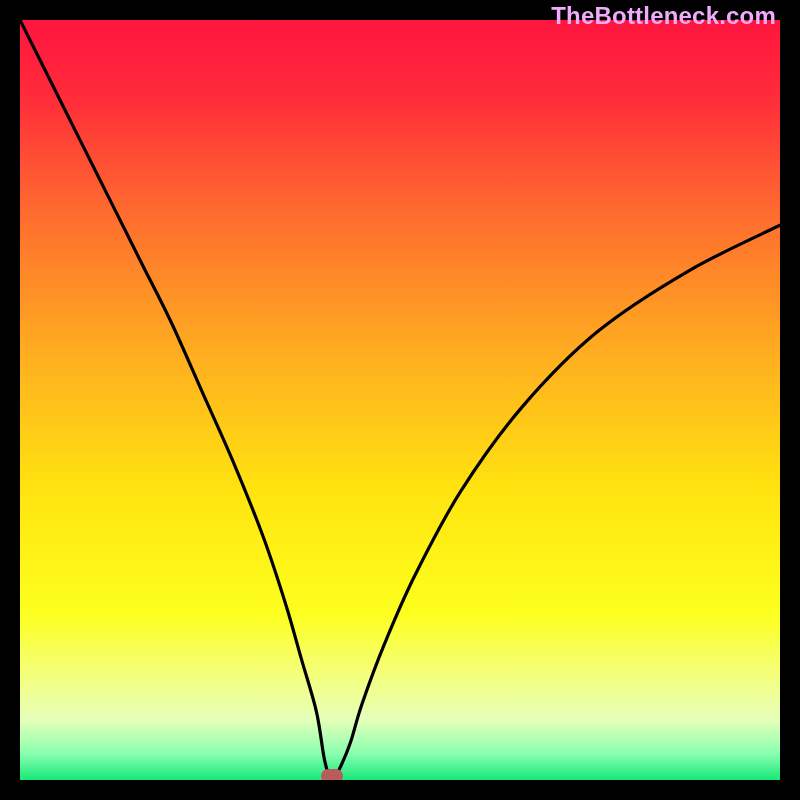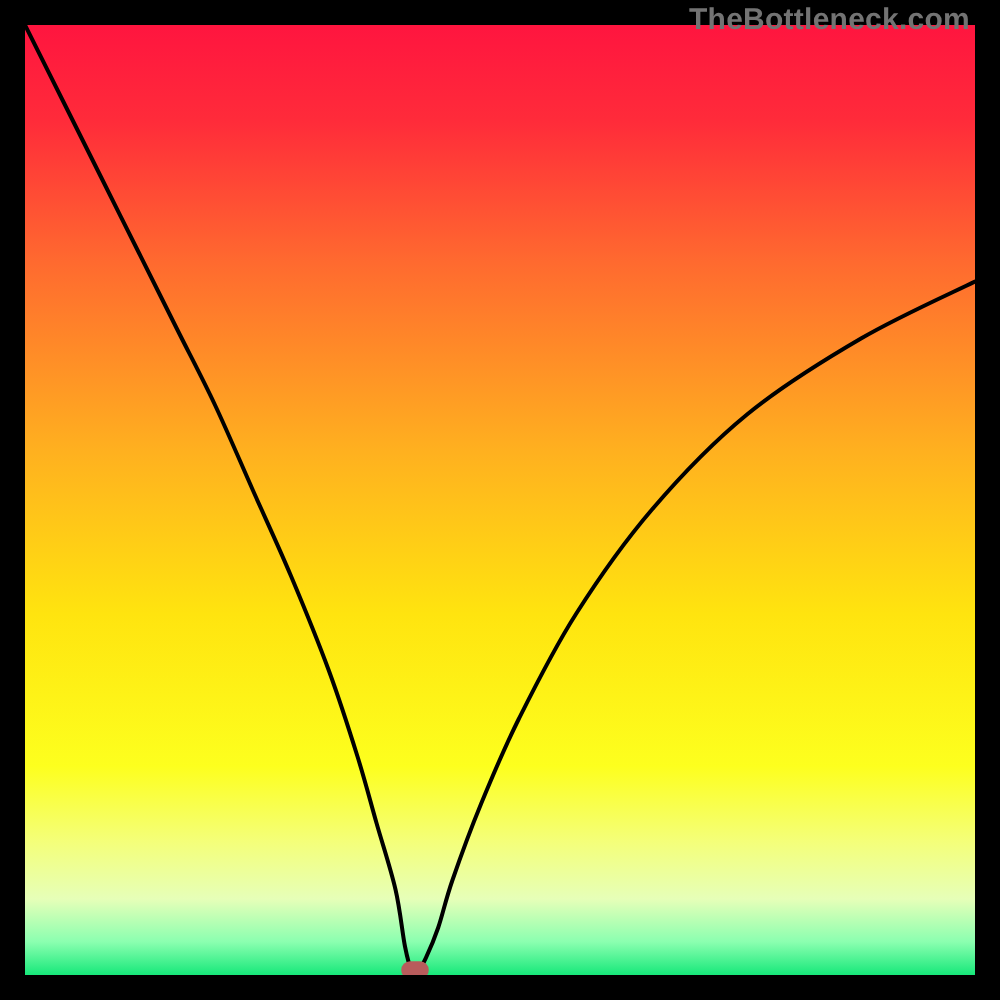--- a/index.html
+++ b/index.html
@@ -22,21 +22,21 @@
     position: absolute;
     left: 0; top: 0; width: 100%; height: 100%;
   }
   .watermark {
     position: absolute;
     top: 2px;
     right: 24px;
     font-family: Arial, Helvetica, sans-serif;
     font-size: 24px;
     font-weight: bold;
-    color: #737373;
+    color: #f0abfc;
     letter-spacing: 0.2px;
   }
   .curve {
     position: absolute;
     left: 0; top: 0;
     width: 100%; height: 100%;
   }
   .marker {
     position: absolute;
     width: 22px;

